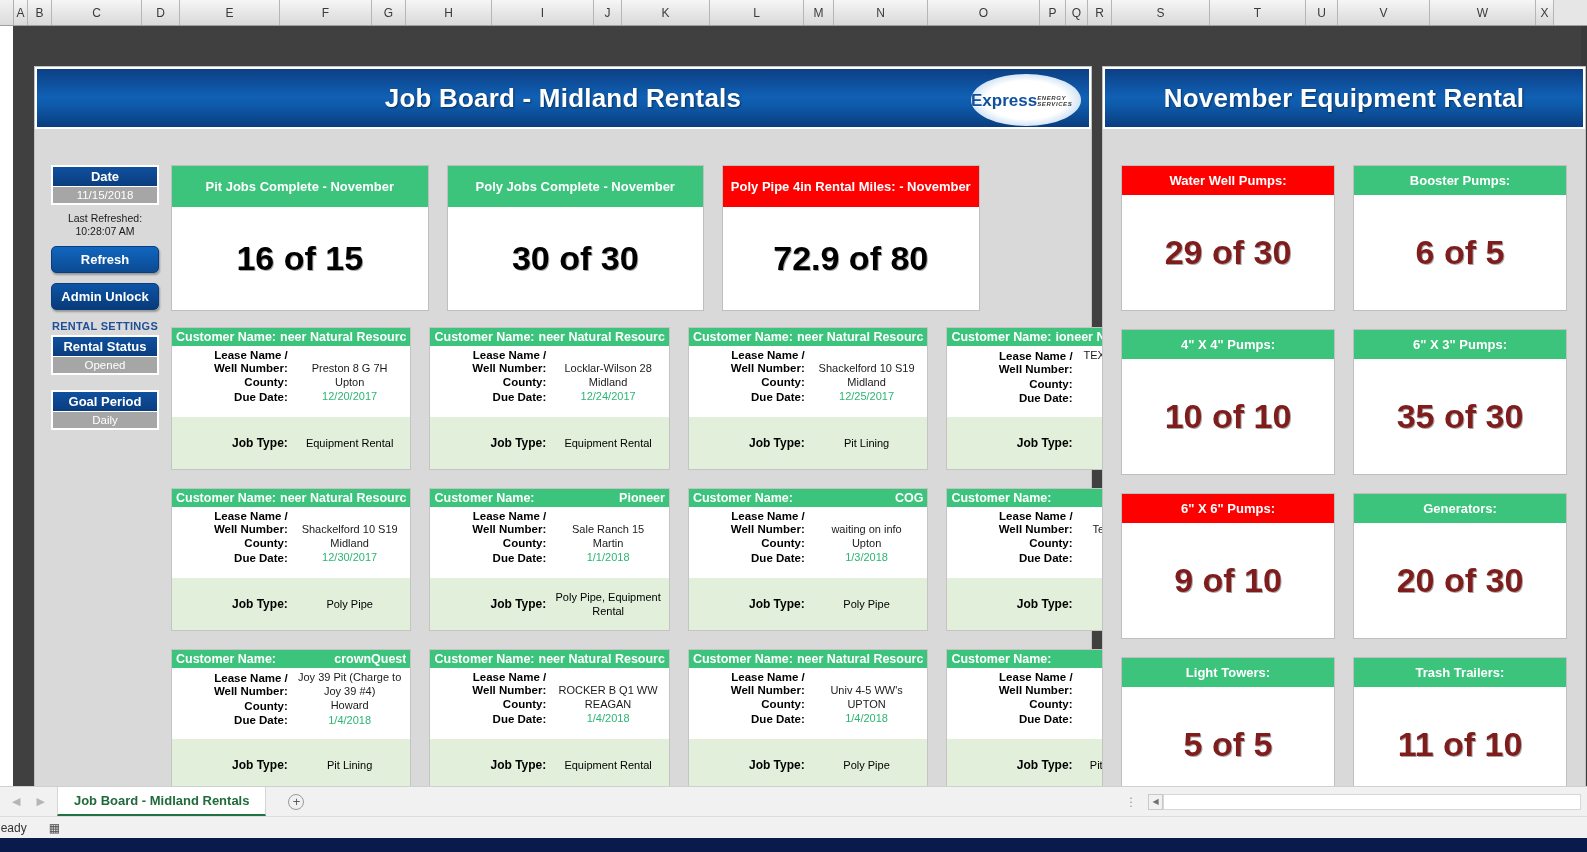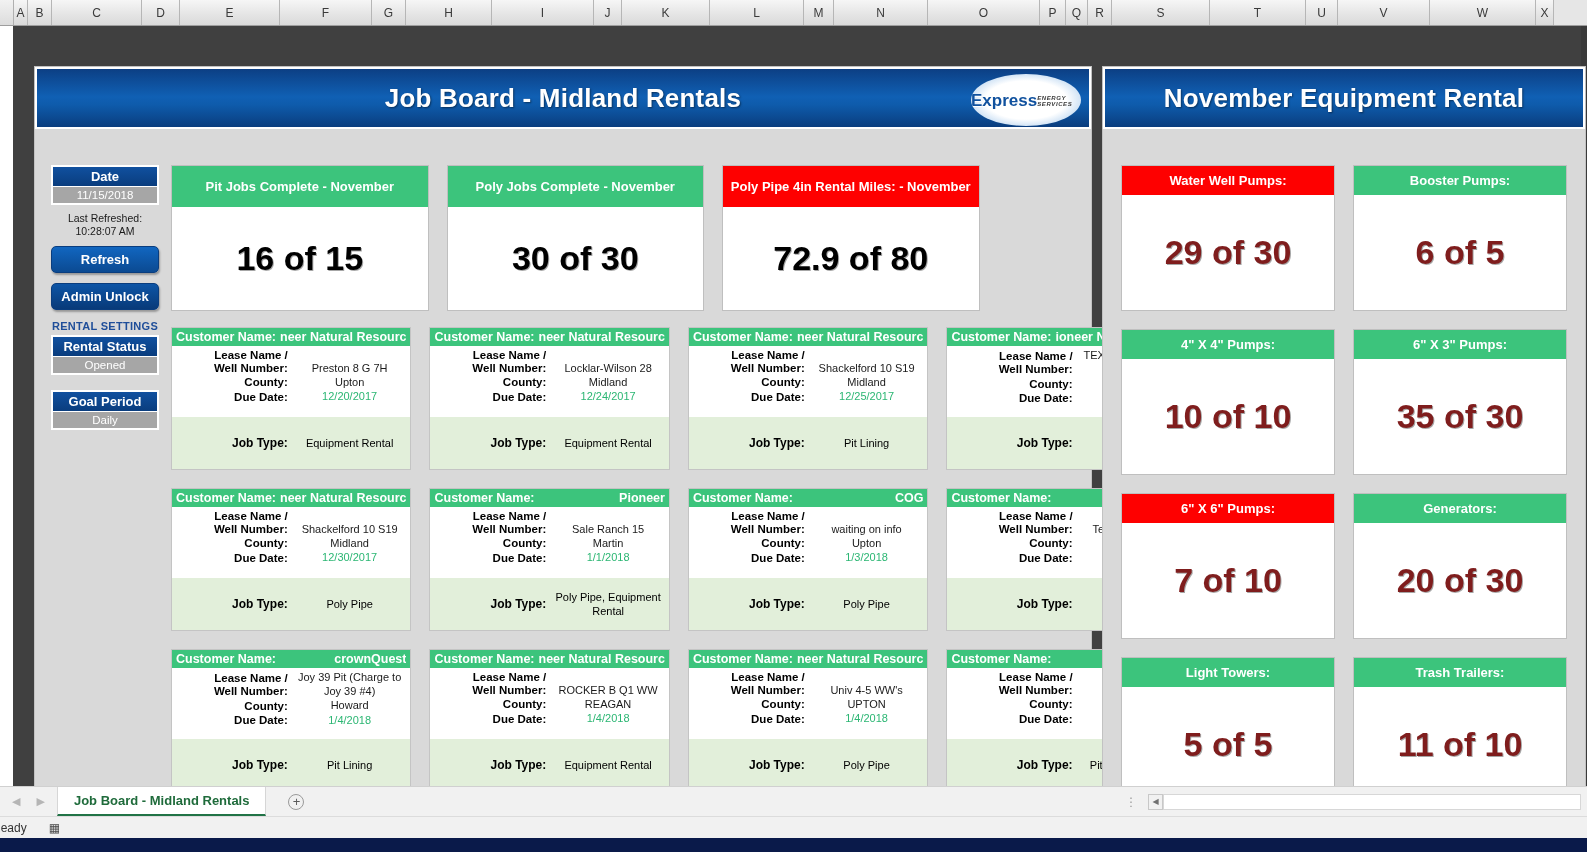--- a/index.html
+++ b/index.html
@@ -655,21 +655,21 @@
             <div class="eq-card">
               <div class="eq-head green">4" X 4" Pumps:</div>
               <div class="eq-val">10 of 10</div>
             </div>
             <div class="eq-card">
               <div class="eq-head green">6" X 3" Pumps:</div>
               <div class="eq-val">35 of 30</div>
             </div>
             <div class="eq-card">
               <div class="eq-head red">6" X 6" Pumps:</div>
-              <div class="eq-val">7 of 10</div>
+              <div class="eq-val">9 of 10</div>
             </div>
             <div class="eq-card">
               <div class="eq-head green">Generators:</div>
               <div class="eq-val">20 of 30</div>
             </div>
             <div class="eq-card">
               <div class="eq-head green">Light Towers:</div>
               <div class="eq-val">5 of 5</div>
             </div>
             <div class="eq-card">

